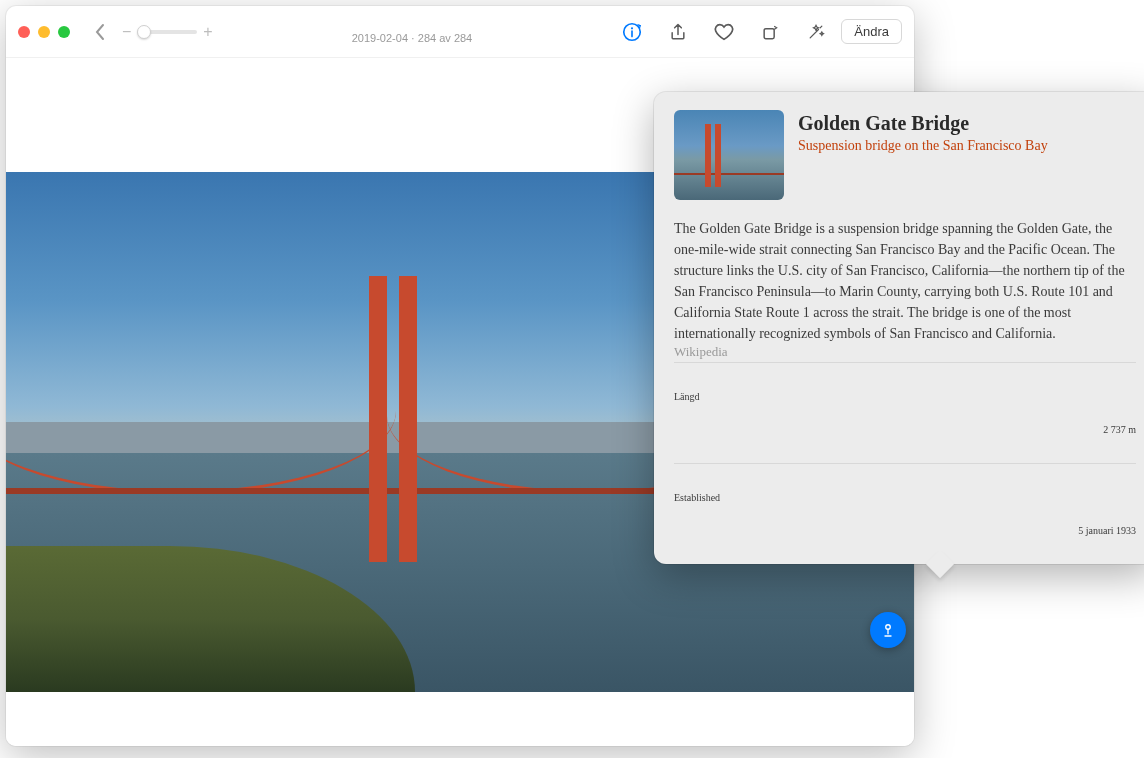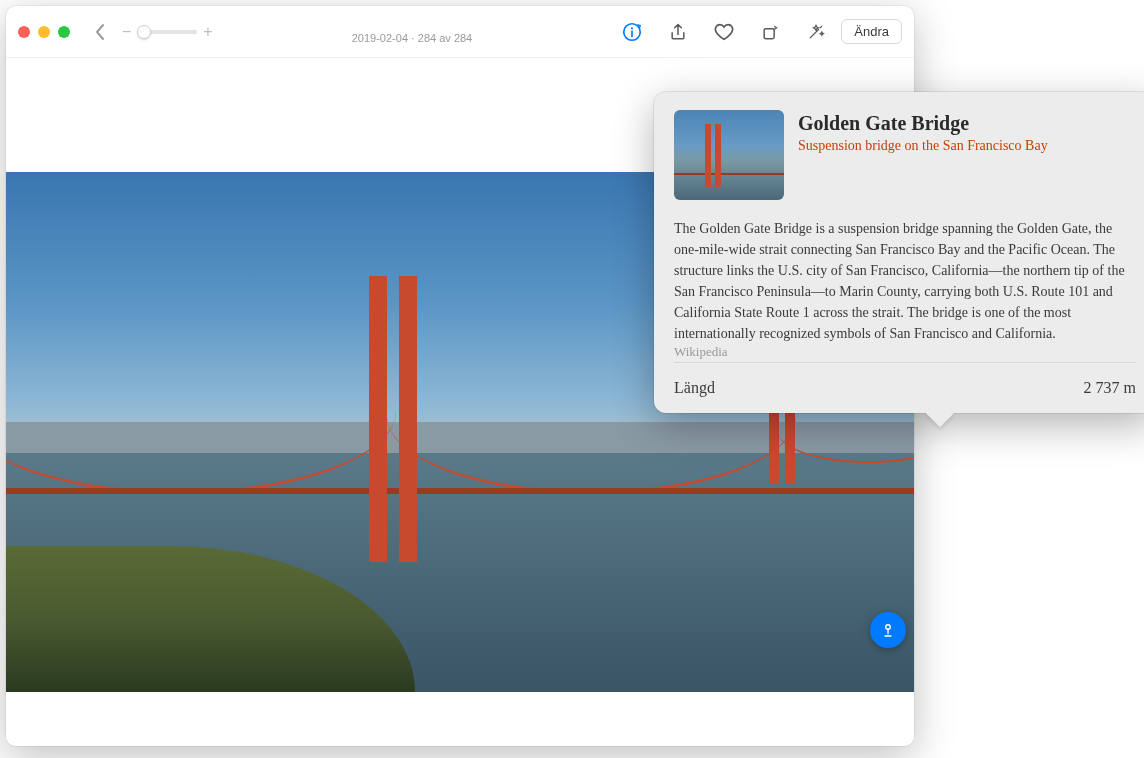--- a/index.html
+++ b/index.html
@@ -176,26 +176,26 @@
     .pop-subtitle { font-size:14px; color:#c2410c; line-height:1.3;}
     .pop-desc {
       font-size:14px; color:#3a3a3a; line-height:1.5;
     }
     .pop-source {
       font-size:13px; color:#9a9a9a;
       margin-bottom:2px;
     }
     .pop-row {
       display:flex; justify-content:space-between;
-      padding:16px 0;
+      padding:28px 0;
       border-top:1px solid #d8d8d8;
-      font-size:16px;
+      font-size:10px;
     }
     .pop-row-label { color:#3a3a3a; }
-    .pop-row-value { color:#3a3a3a; }
+    .pop-row-value { color:#3a3a3a;margin-top:33px; }
     .pop-tail {
       position:absolute;
       bottom:-10px; left:55%;
       width:20px; height:20px;
       background:#ececec;
       transform:rotate(45deg);
       box-shadow: 2px 2px 4px rgba(0,0,0,0.1);
     }
     .location-badge {
       position:absolute;
@@ -297,20 +297,24 @@
       <div class="pop-title">Golden Gate Bridge</div>
       <div class="pop-subtitle">Suspension bridge on the San Francisco Bay</div>
     </div>
   </div>
   <div class="pop-desc">The Golden Gate Bridge is a suspension bridge spanning the Golden Gate, the one-mile-wide strait connecting San Francisco Bay and the Pacific Ocean. The structure links the U.S. city of San Francisco, California—the northern tip of the San Francisco Peninsula—to Marin County, carrying both U.S. Route 101 and California State Route 1 across the strait. The bridge is one of the most internationally recognized symbols of San Francisco and California.</div>
   <div class="pop-source">Wikipedia</div>
   <div class="pop-row">
     <span class="pop-row-label">Längd</span>
     <span class="pop-row-value">2 737 m</span>
   </div>
+  <div class="pop-row">
+    <span class="pop-row-label">Established</span>
+    <span class="pop-row-value">5 januari 1933</span>
+  </div>
   <div class="pop-tail"></div>
 </div>
 
 <div class="location-badge">
   <svg width="18" height="18" viewBox="0 0 24 24">
       <circle cx="12" cy="8" r="3" stroke="#fff" stroke-width="1.8" fill="none"></circle>
       <path d="M12 11v6M8 20h8" stroke="#fff" stroke-width="1.8" stroke-linecap="round"></path>
     </svg>
 </div>
 

